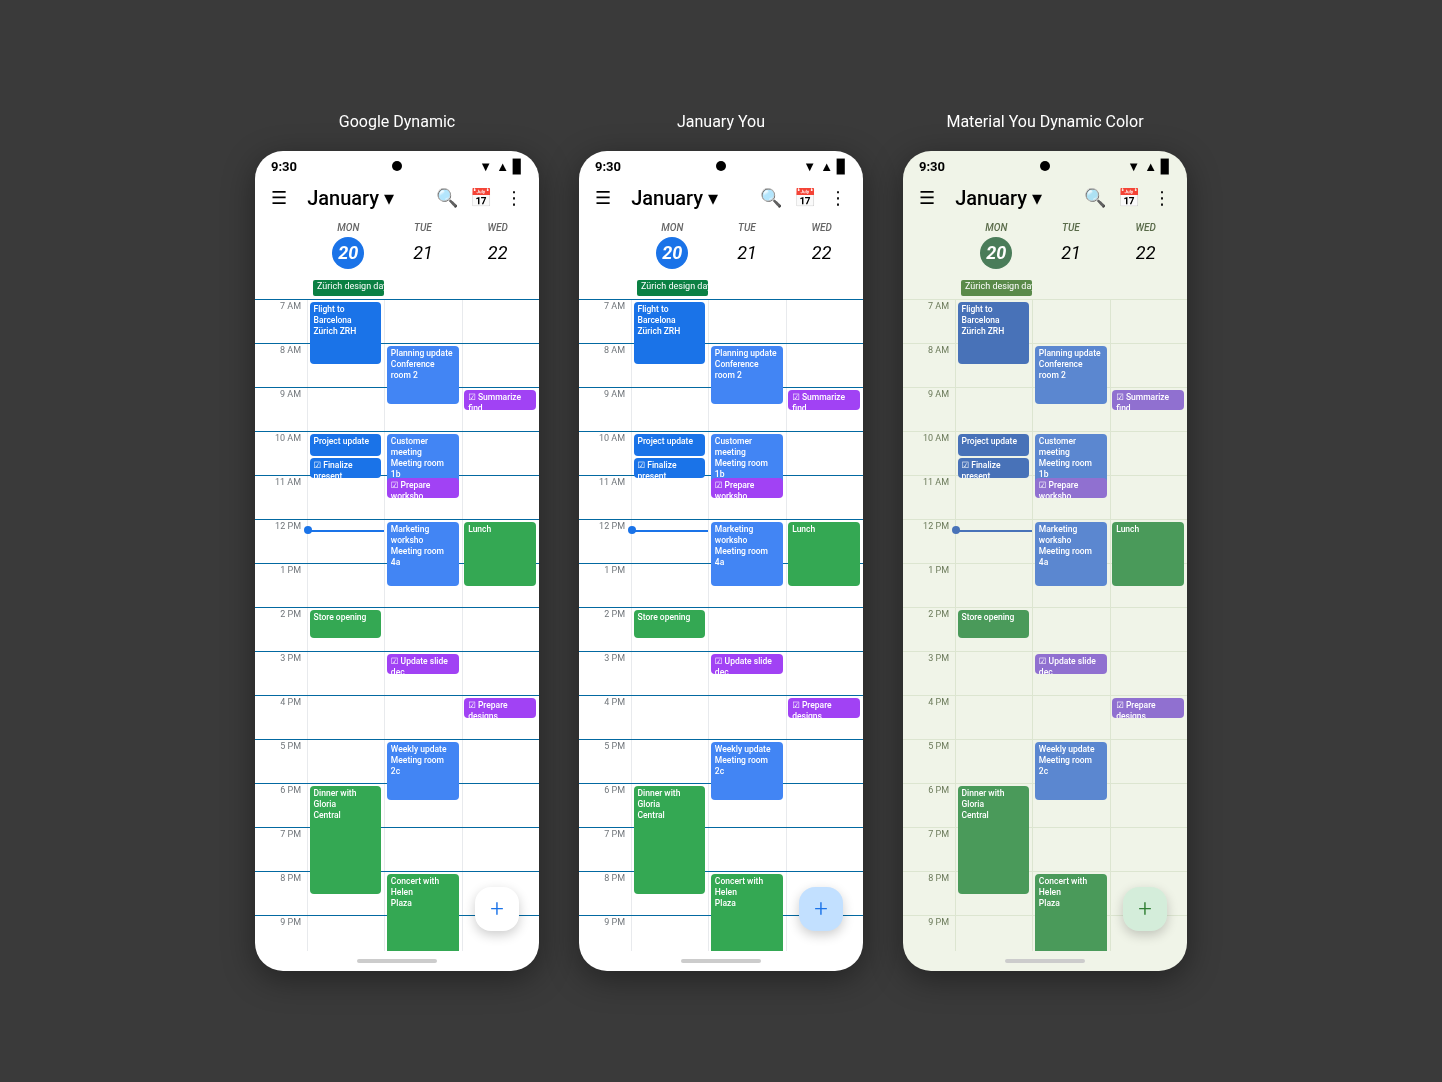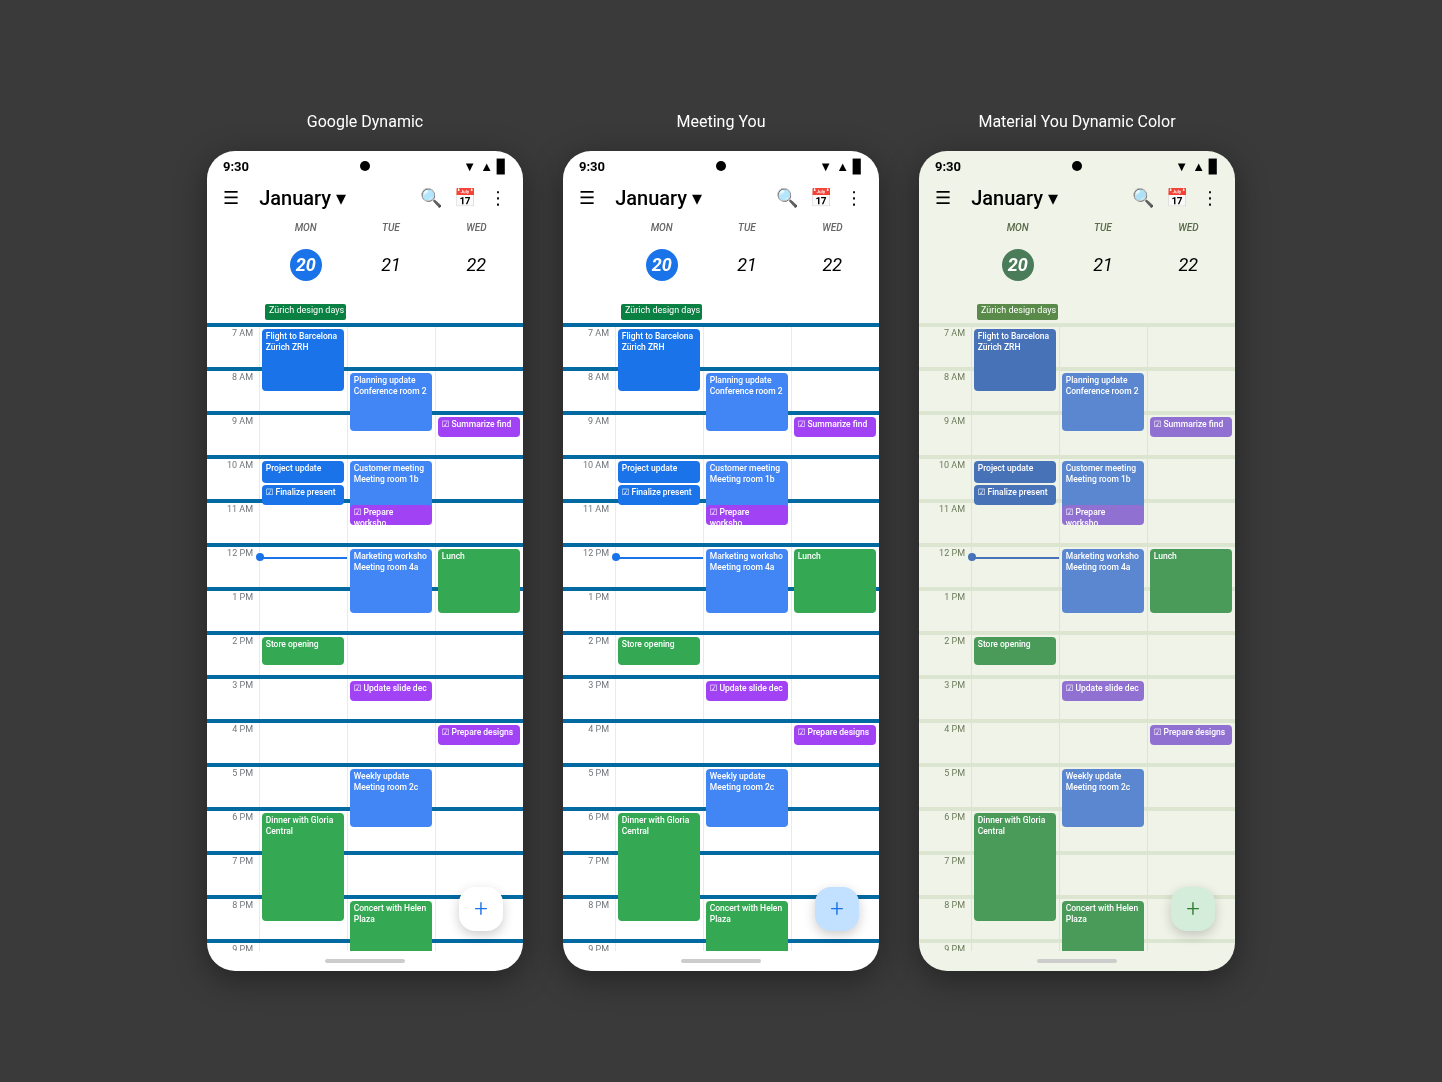--- a/index.html
+++ b/index.html
@@ -27,21 +27,21 @@
       gap: 16px;
     }
     .section-title {
       color: #ffffff;
       font-size: 16px;
       font-weight: 400;
       text-align: center;
       margin-bottom: 4px;
     }
     .phone-frame {
-      width: 316px;
+      width: 284px;
       height: 820px;
       background: #ffffff;
       border-radius: 28px;
       overflow: hidden;
       box-shadow: 0 8px 32px rgba(0,0,0,0.4);
       display: flex;
       flex-direction: column;
       position: relative;
       justify-content: space-between;
     }
@@ -101,21 +101,21 @@
     .day-col { text-align: center; padding: 4px 2px; }
     .day-name { font-size: 10px; font-weight: 500; text-transform: uppercase; color: #666; }
     .day-num {
       width: 32px;
       height: 32px;
       display: flex;
       align-items: center;
       justify-content: center;
       font-size: 18px;
       font-weight: 400;
-      margin: 16px auto;
+      margin: 4px auto;
       border-radius: 50%;
     }
     .day-num.today-blue {
       background: #1a73e8;
       color: #fff;
       font-weight: 700;
     }
     .day-num.today-green {
       background: #4a7c59;
       color: #fff;
@@ -153,21 +153,21 @@
       overflow-x: hidden;
       scrollbar-width: none;
       position: relative;
     }
     .time-grid::-webkit-scrollbar { display: none; }
     .time-row {
       display: grid;
       grid-template-columns: 52px 1fr 1fr 1fr;
       height: 44px;
       position: relative;
-      border-top: 4px solid #0369a1;
+      border-top: 1px solid #0369a1;
     }
     .time-label {
       font-size: 9px;
       color: #70757a;
       text-align: right;
       padding-right: 6px;
       padding-top: 2px;
       line-height: 1;
     }
     .day-cell {
@@ -436,21 +436,21 @@
 
           <div class="fab white-fab">+</div>
         </div>
         <div class="home-indicator">
           <div class="home-bar"></div>
         </div>
       </div>
     </div>
 
     <div class="phone-section">
-      <div class="section-title">Meeting You</div>
+      <div class="section-title">January You</div>
       <div class="phone-frame">
         <div class="status-bar">
           <span class="time">9:30</span>
           <div class="camera-dot"></div>
           <div class="status-icons">
             <span>▼</span>
             <span>▲</span>
             <span>▊</span>
           </div>
         </div>

